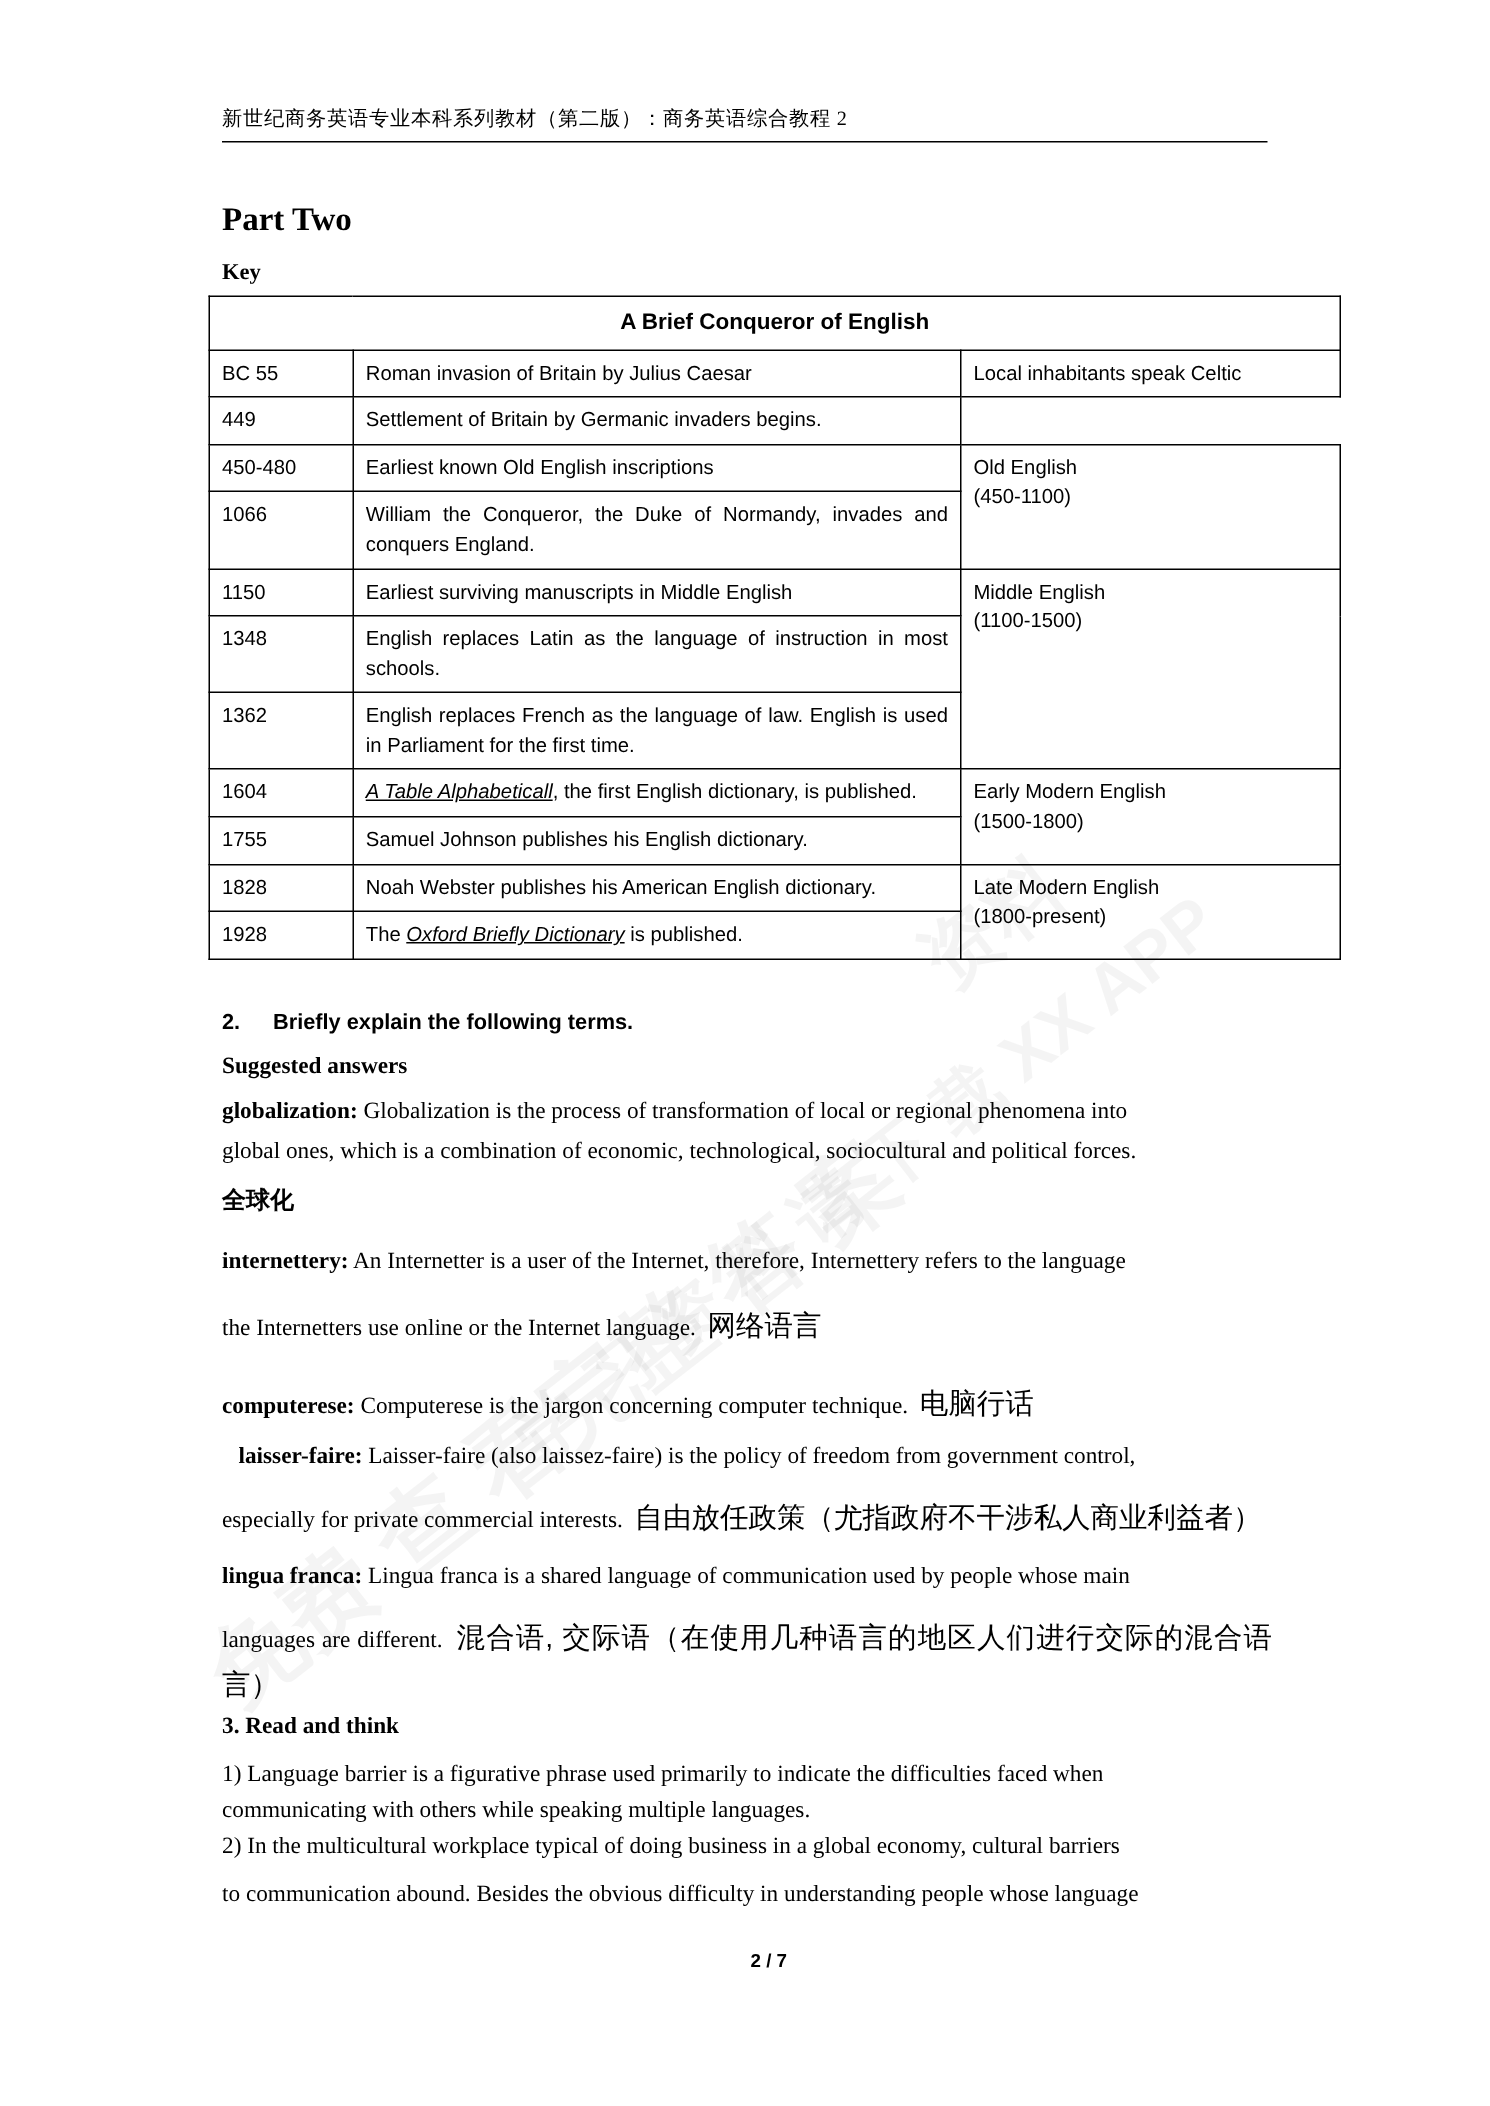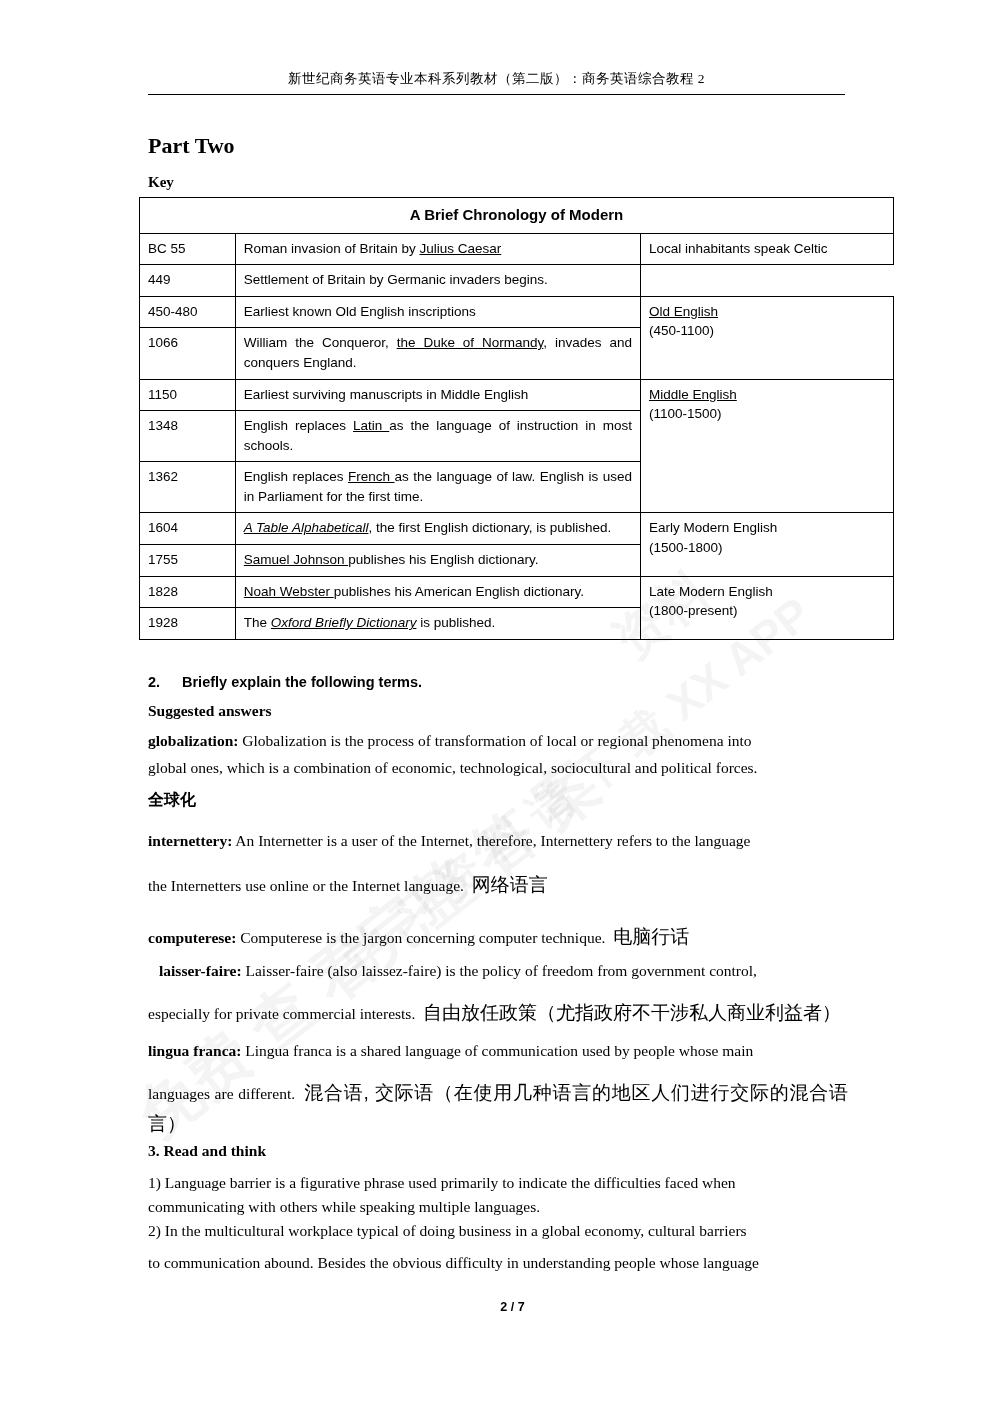--- a/index.html
+++ b/index.html
@@ -37,21 +37,20 @@
   }
   .content {
     position: relative;
     z-index: 2;
   }
   .header-line {
     position: absolute;
     left: 148px;
     top: 70px;
     width: 697px;
-    text-align: center;
     font-family: "Liberation Serif", serif;
     font-size: 13.5px;
     letter-spacing: 0.5px;
     padding-bottom: 6px;
     border-bottom: 1.3px solid #000;
   }
   .part-title {
     position: absolute;
     left: 148px;
     top: 133px;
@@ -86,21 +85,21 @@
   table.chron th.caption {
     text-align: center;
     font-weight: bold;
     font-size: 15px;
     font-family: "Liberation Sans", sans-serif;
     padding: 6px 0 7px 0;
   }
   td.col-year { width: 82px; }
   td.col-event { width: 408px; text-align: justify; }
   td.col-period { width: 247px; }
-  .u { text-decoration: underline; }
+  .u { }
   .itu { font-style: italic; text-decoration: underline; }
   
   .q2-head {
     position: absolute;
     left: 148px;
     top: 674px;
     font-family: "Liberation Sans", sans-serif;
     font-weight: bold;
     font-size: 14.5px;
   }
@@ -182,21 +181,21 @@
   <div class="content">
 
     <div class="header-line">新世纪商务英语专业本科系列教材（第二版）：商务英语综合教程 2</div>
 
     <div class="part-title">Part Two</div>
     <div class="key-label">Key</div>
 
     <table class="chron">
       <tbody>
           <tr>
-        <th class="caption" colspan="3">A Brief Chronology of Modern</th>
+        <th class="caption" colspan="3">A Brief Conqueror of English</th>
       </tr>
       <tr>
         <td class="col-year">BC 55</td>
         <td class="col-event"><span>Roman invasion of Britain by </span><span class="u">Julius Caesar</span></td>
         <td class="col-period">Local inhabitants speak Celtic</td>
       </tr>
       <tr>
         <td class="col-year">449</td>
         <td class="col-event">Settlement of Britain by Germanic invaders begins.</td>
       </tr>

